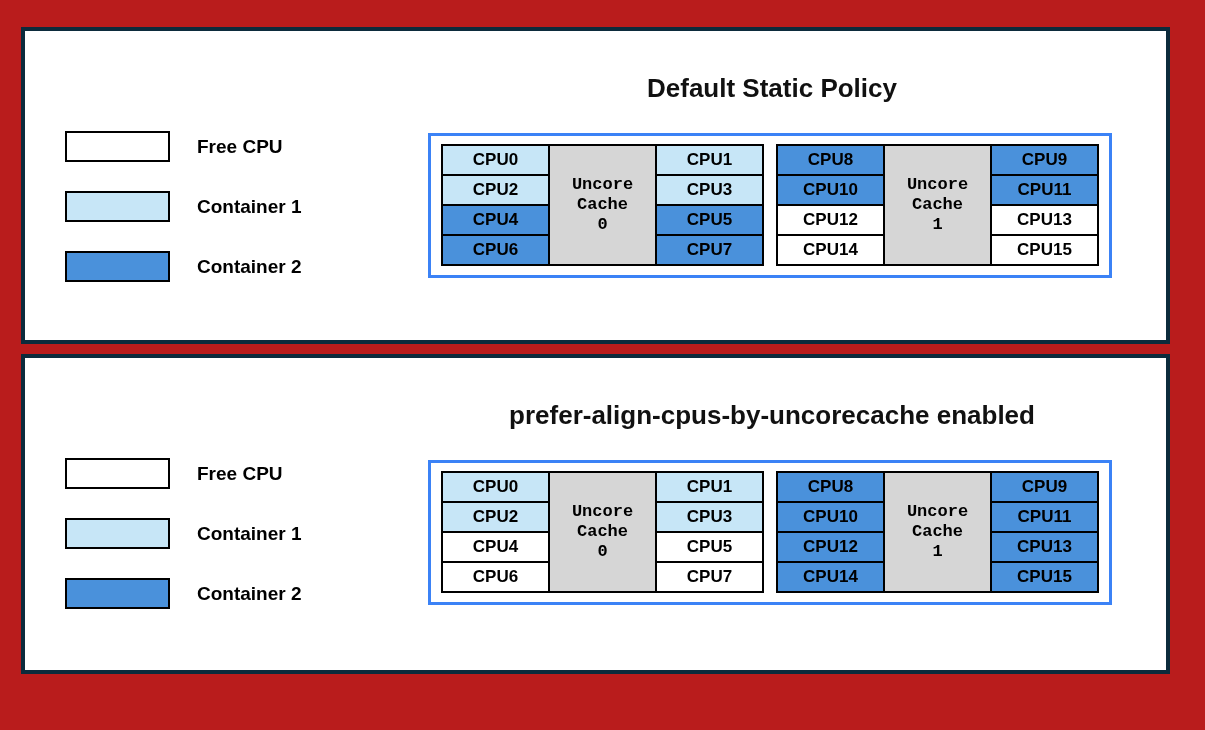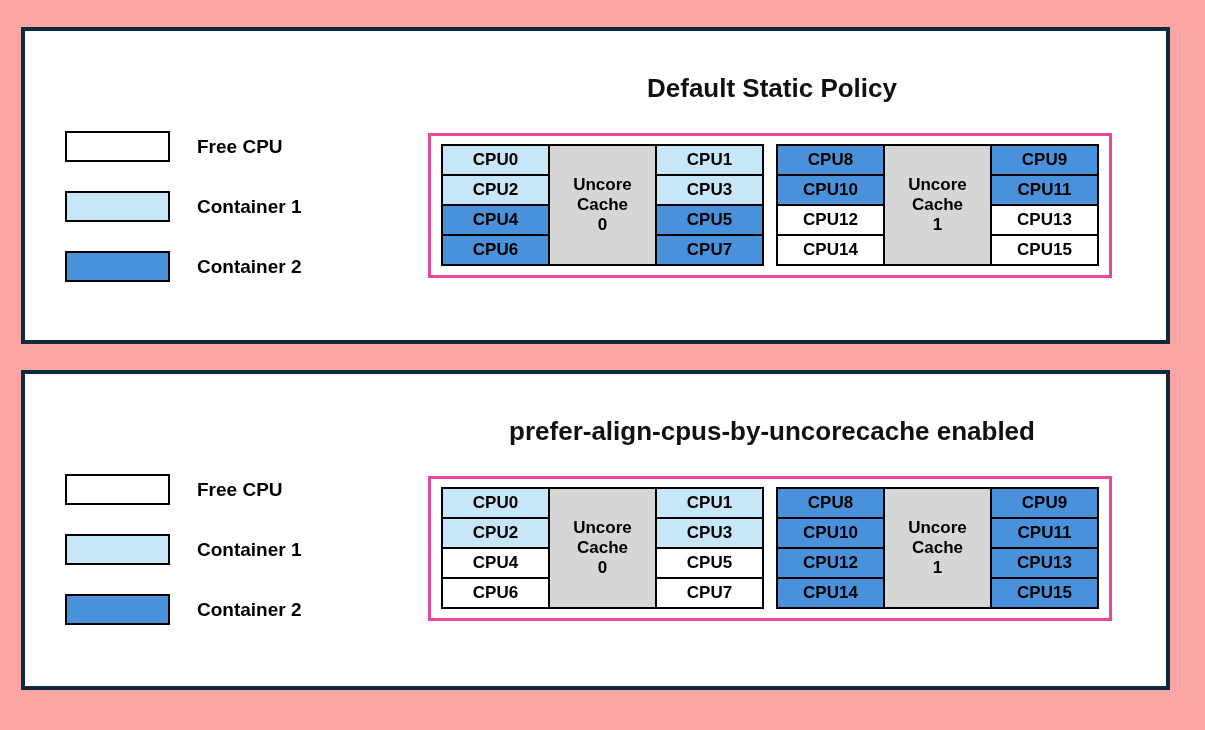--- a/index.html
+++ b/index.html
@@ -5,33 +5,33 @@
   html, body {
     margin: 0;
     padding: 0;
     background: #ffffff;
     font-family: "Liberation Sans", sans-serif;
   }
   #root {
     position: relative;
     width: 1205px;
     height: 730px;
-    background: #fca5a5;
+    background: #b91c1c;
     overflow: hidden;
   }
   .panel {
     position: absolute;
     left: 21px;
     width: 1149px;
     background: #ffffff;
     border: 4px solid #0c2b3c;
     box-sizing: border-box;
   }
   .panel-0 { top: 27px;  height: 317px; }
-  .panel-1 { top: 370px; height: 320px; }
+  .panel-1 { top: 354px; height: 320px; }
 
   .panel-title {
     position: absolute;
     top: 42px;
     left: 747px;
     transform: translateX(-50%);
     margin: 0;
     font-size: 26px;
     font-weight: bold;
     color: #111111;
@@ -63,21 +63,21 @@
     color: #000000;
     white-space: nowrap;
   }
 
   .diagram {
     position: absolute;
     left: 403px;
     top: 102px;
     width: 684px;
     height: 145px;
-    border: 3px solid #ec4899;
+    border: 3px solid #3b82f6;
     background: #ffffff;
     box-sizing: border-box;
     display: flex;
     gap: 12px;
     padding: 8px 10px;
   }
   .group {
     display: flex;
     align-items: flex-start;
   }
@@ -109,20 +109,21 @@
     display: flex;
     flex-direction: column;
     align-items: center;
     justify-content: center;
     text-align: center;
     font-size: 17px;
     font-weight: bold;
     line-height: 20px;
     color: #000000;
     z-index: 1;
+    font-family: Liberation Mono, monospace;
   }
 </style>
 </head>
 <body>
 
 <div id="root">
     <section class="panel panel-0">
     <h2 class="panel-title">Default Static Policy</h2>
     <div class="legend">
         <div class="legend-item">

